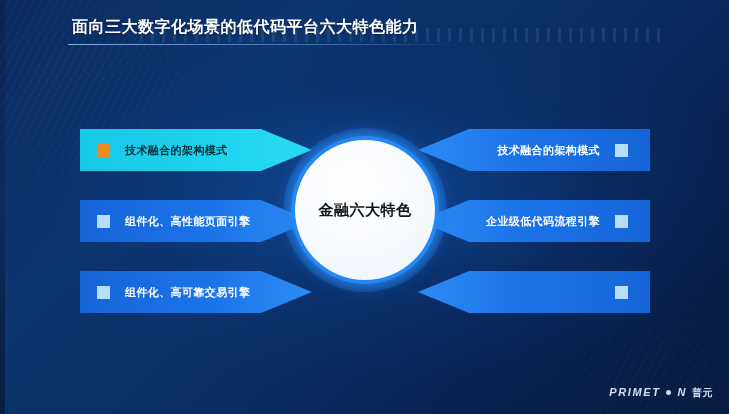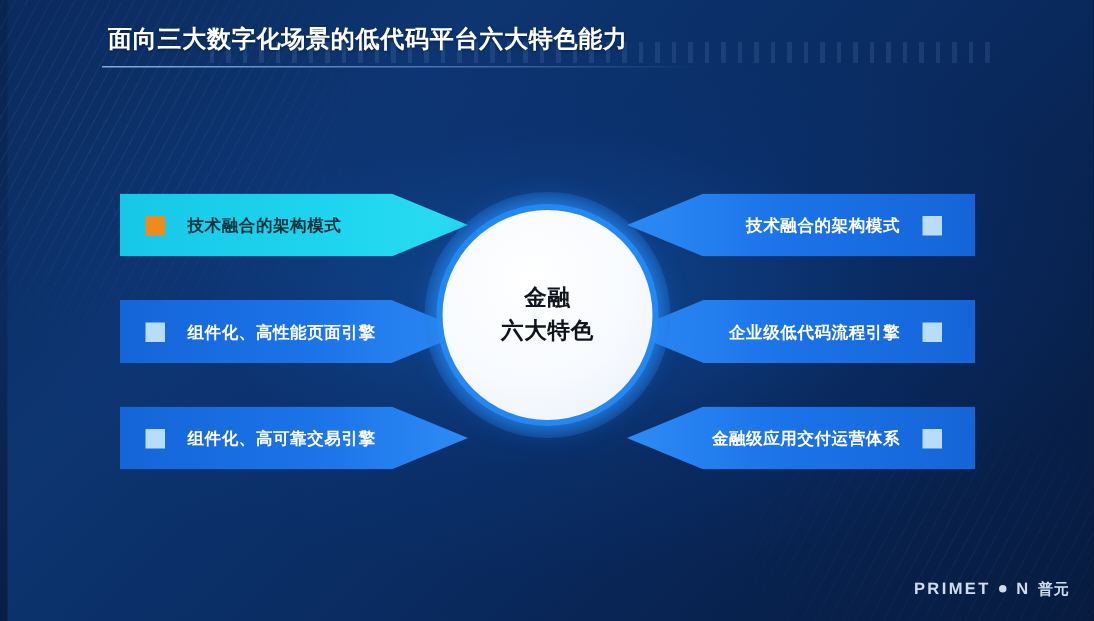--- a/index.html
+++ b/index.html
@@ -103,21 +103,21 @@
     background: radial-gradient(circle at 50% 50%, rgba(40,140,245,0.0) 52%, rgba(45,150,250,0.75) 58%, rgba(30,110,215,0.25) 72%, rgba(20,80,180,0) 85%);
   }
   .center-circle {
     position: absolute;
     left: 295px; top: 140px;
     width: 140px; height: 140px;
     border-radius: 50%;
     background: radial-gradient(circle at 42% 34%, #ffffff 0%, #f7fafe 55%, #e9f1fa 100%);
     box-shadow: 0 0 0 4px rgba(37,137,245,0.95), 0 0 18px 6px rgba(30,120,230,0.45);
     display: flex;
-    flex-direction: column;
+    flex-direction: row;
     align-items: center;
     justify-content: center;
     text-align: center;
   }
   .center-line {
     color: #10141c;
     font-weight: bold;
     font-size: 15px;
     line-height: 22px;
     letter-spacing: .5px;
@@ -178,20 +178,21 @@
     right: 16px;
     bottom: 14px;
     display: flex;
     align-items: baseline;
     gap: 5px;
     opacity: .95;
   }
   .logo-en {
     font-size: 11px;
     font-weight: bold;
+    font-style: italic;
     letter-spacing: 1.6px;
     color: #dbe7f7;
   }
   .logo-cn {
     font-size: 10px;
     font-weight: bold;
     color: #dbe7f7;
     letter-spacing: .5px;
   }
   .logo-dot {
@@ -238,21 +239,20 @@
     <span class="bar-label">技术融合的架构模式</span>
     <span class="bar-marker"></span>
   </div>
 
   <div class="bar bar-right row2">
     <span class="bar-label">企业级低代码流程引擎</span>
     <span class="bar-marker"></span>
   </div>
 
   <div class="bar bar-right row3">
-    <span class="bar-label">金融级应用交付运营体系</span>
     <span class="bar-marker"></span>
   </div>
 
   <div class="center-glow"></div>
   <div class="center-circle">
     <div class="center-line">金融</div>
     <div class="center-line">六大特色</div>
   </div>
 
   <div class="logo">

